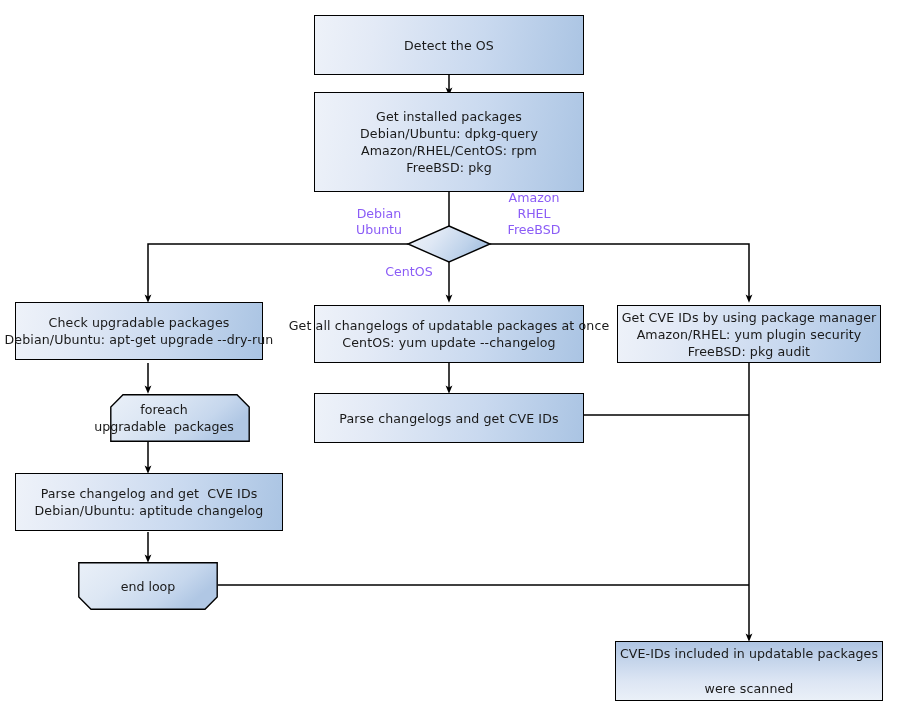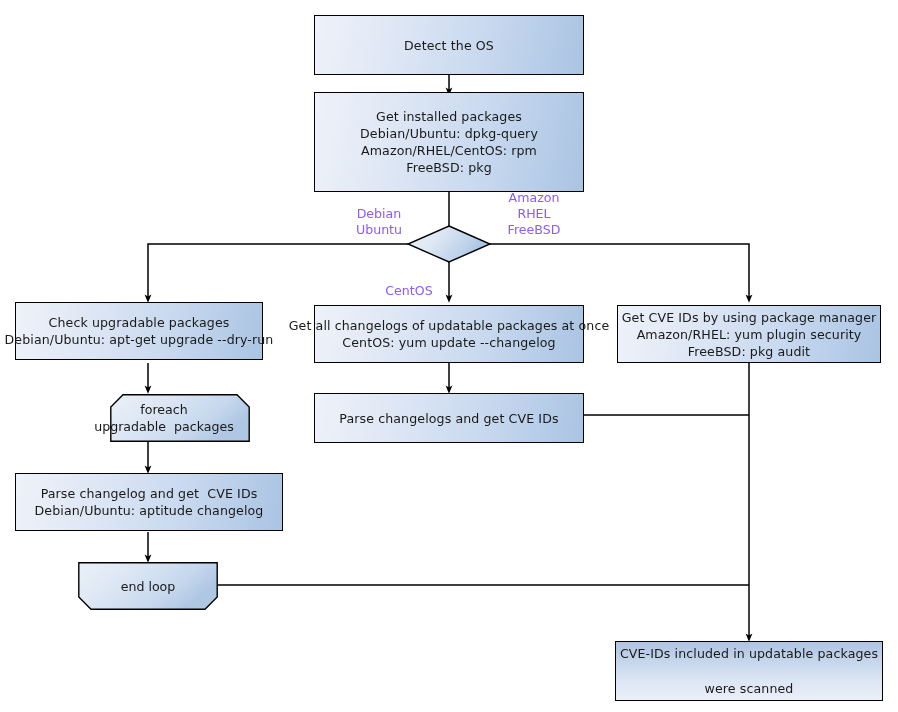--- a/index.html
+++ b/index.html
@@ -126,21 +126,21 @@
   <span>FreeBSD: pkg</span>
 </div>
 
 <div class="edge-label" style="left:348px; top:206px; width:62px;"><span>Debian
 Ubuntu</span></div>
 
 <div class="edge-label" style="left:497px; top:190px; width:74px; text-align:center;"><span>Amazon
 RHEL
 FreeBSD</span></div>
 
-<div class="edge-label" style="left:378px; top:283px; width:62px;"><span>CentOS</span></div>
+<div class="edge-label" style="left:378px; top:264px; width:62px;"><span>CentOS</span></div>
 
 <div class="node grad-h" style="left:15px; top:302px; width:248px; height:58px; flex-direction:column;">
   <span>Check upgradable packages</span>
   <span>Debian/Ubuntu: apt-get upgrade --dry-run</span>
 </div>
 
 <div class="node grad-h" style="left:314px; top:305px; width:270px; height:58px; flex-direction:column;">
   <span>Get all changelogs of updatable packages at once</span>
   <span>CentOS: yum update --changelog</span>
 </div>

